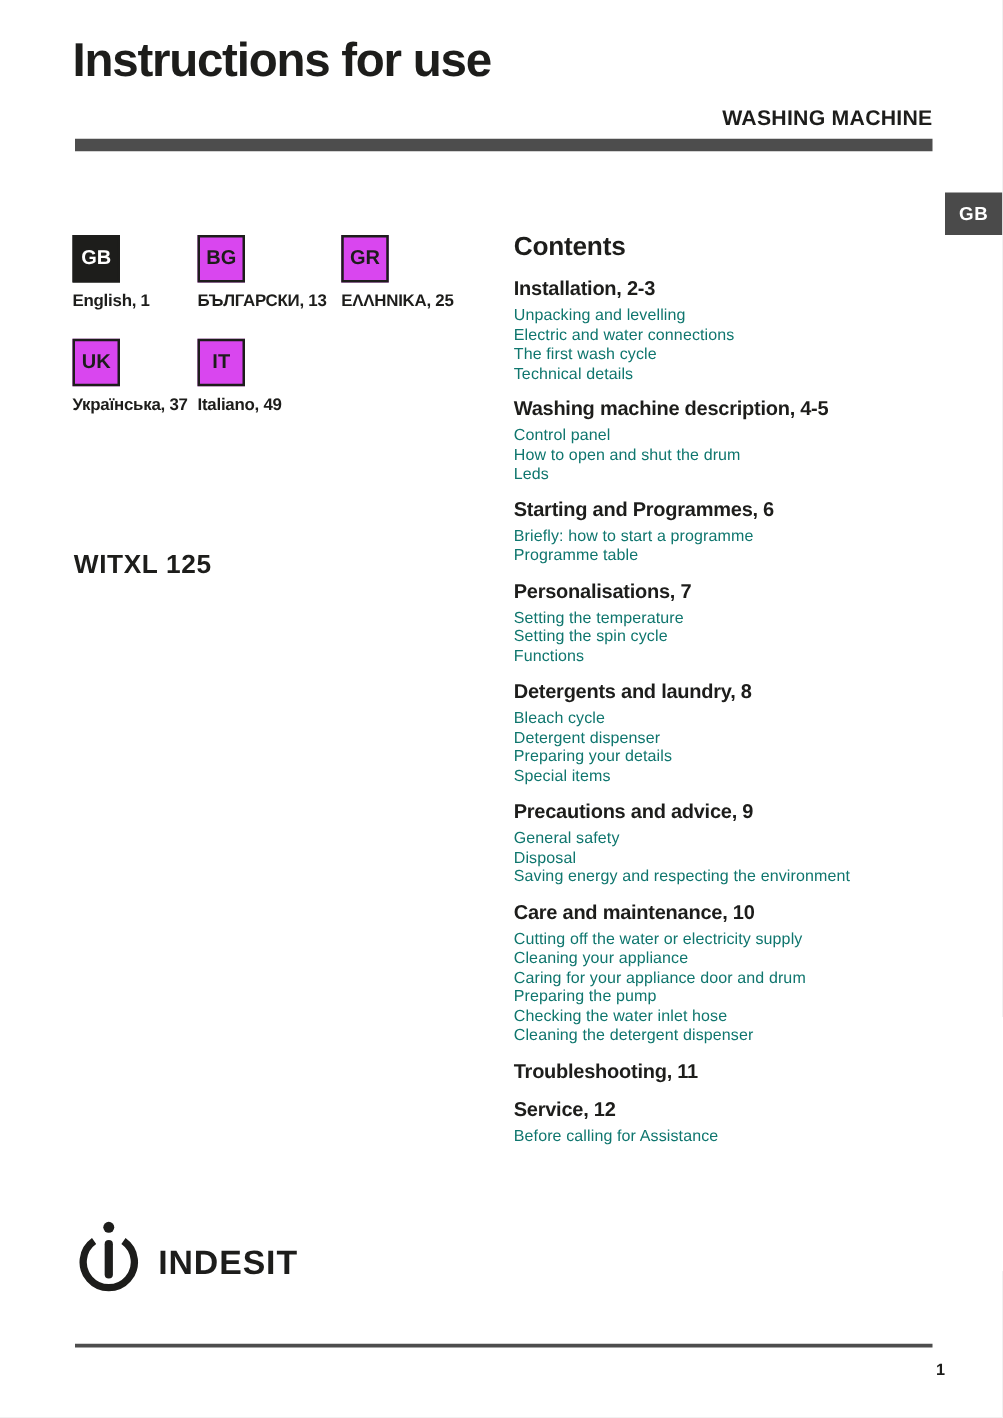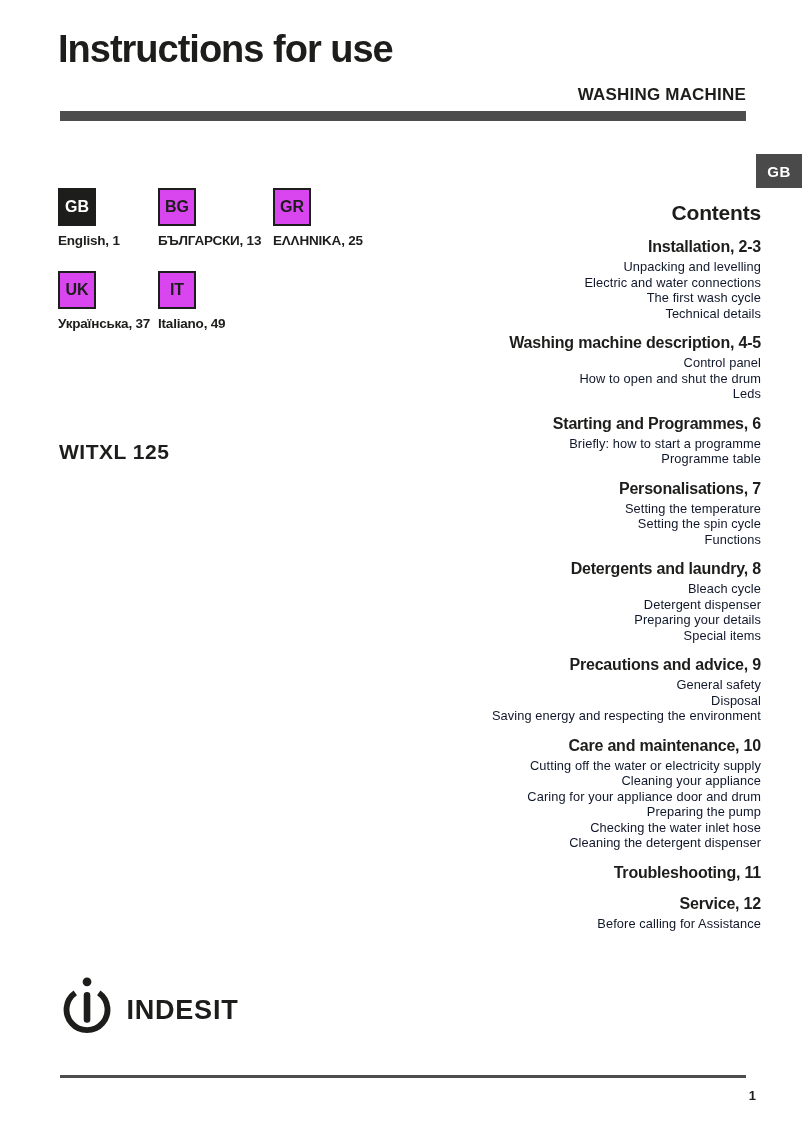--- a/index.html
+++ b/index.html
@@ -9,21 +9,20 @@
   }
   *{margin:0;padding:0;box-sizing:border-box;}
   html,body{background:#e8e8e8;}
   body{font-family:"Liberation Sans",sans-serif;color:var(--ink);}
   .page{
     position:relative;
     width:802px;height:1134px;
     background:#ffffff;
     margin:0 auto;
     overflow:hidden;
-    text-align:right;
   }
   
   .doc-title{
     position:absolute;left:58px;top:28px;
     font-size:38px;font-weight:700;letter-spacing:-1px;
     white-space:nowrap;
   }
   .doc-subtitle{
     position:absolute;right:56px;top:85px;
     font-size:17px;font-weight:700;letter-spacing:0.2px;
@@ -58,34 +57,34 @@
     margin-top:7px;font-size:13.5px;font-weight:700;
     letter-spacing:-0.2px;white-space:nowrap;
   }
   
   .model-name{
     position:absolute;left:59px;top:440px;
     font-size:21px;font-weight:700;letter-spacing:0.5px;
   }
   
   .toc{
-    position:absolute;left:411px;top:201px;width:350px;
+    position:absolute;left:411px;top:186px;width:350px;
   }
   .toc h2{
     font-size:21px;font-weight:700;line-height:24px;
     margin:0 0 12px 0;letter-spacing:-0.2px;
   }
   .toc section{margin-bottom:12px;}
   .toc h3{
     font-size:16px;font-weight:700;line-height:19px;
     margin:0 0 3px 0;letter-spacing:-0.2px;
   }
   .toc ul{list-style:none;margin:0;padding:0;}
   .toc li{
-    font-size:12.8px;line-height:15.5px;color:#0f172a;
+    font-size:12.8px;line-height:15.5px;color:#0f766e;
     letter-spacing:0.1px;
   }
   
   .brand-logo{
     position:absolute;left:59px;top:976px;
   }
   
   .bottom-rule{
     position:absolute;left:60px;top:1075px;
     width:686px;height:3px;background:var(--bar);

